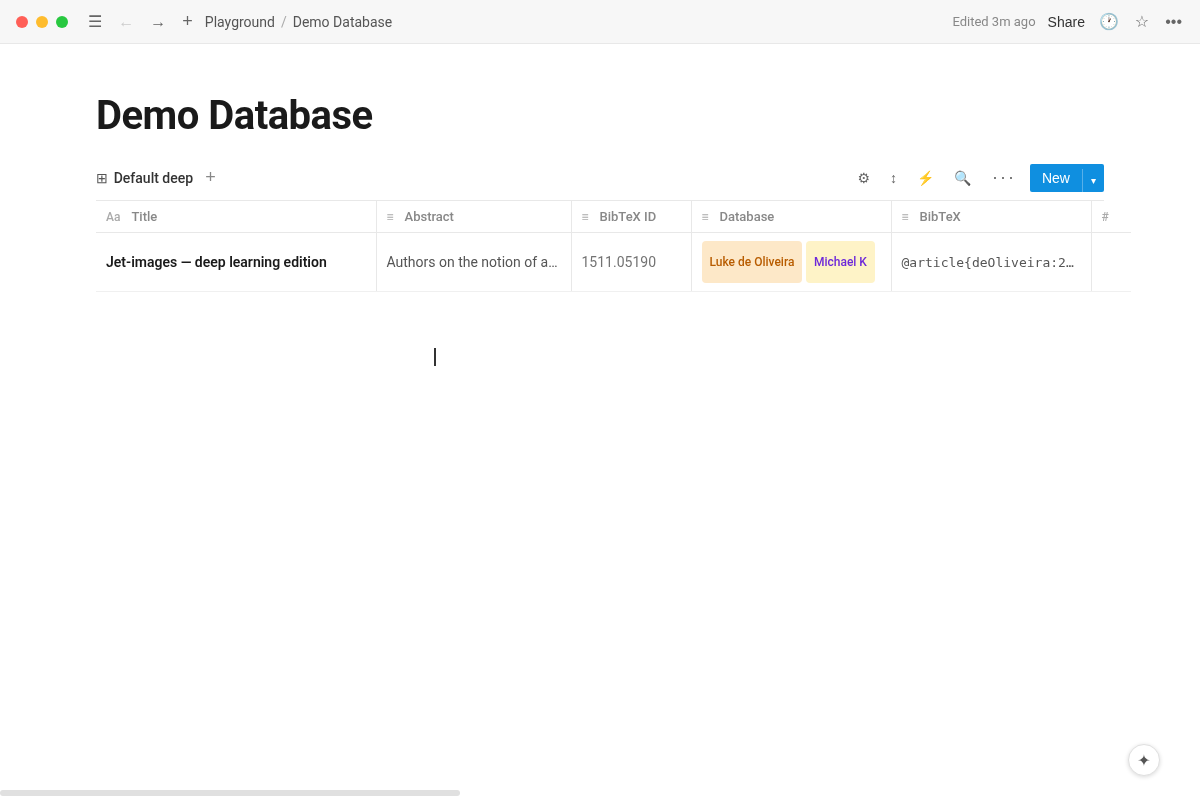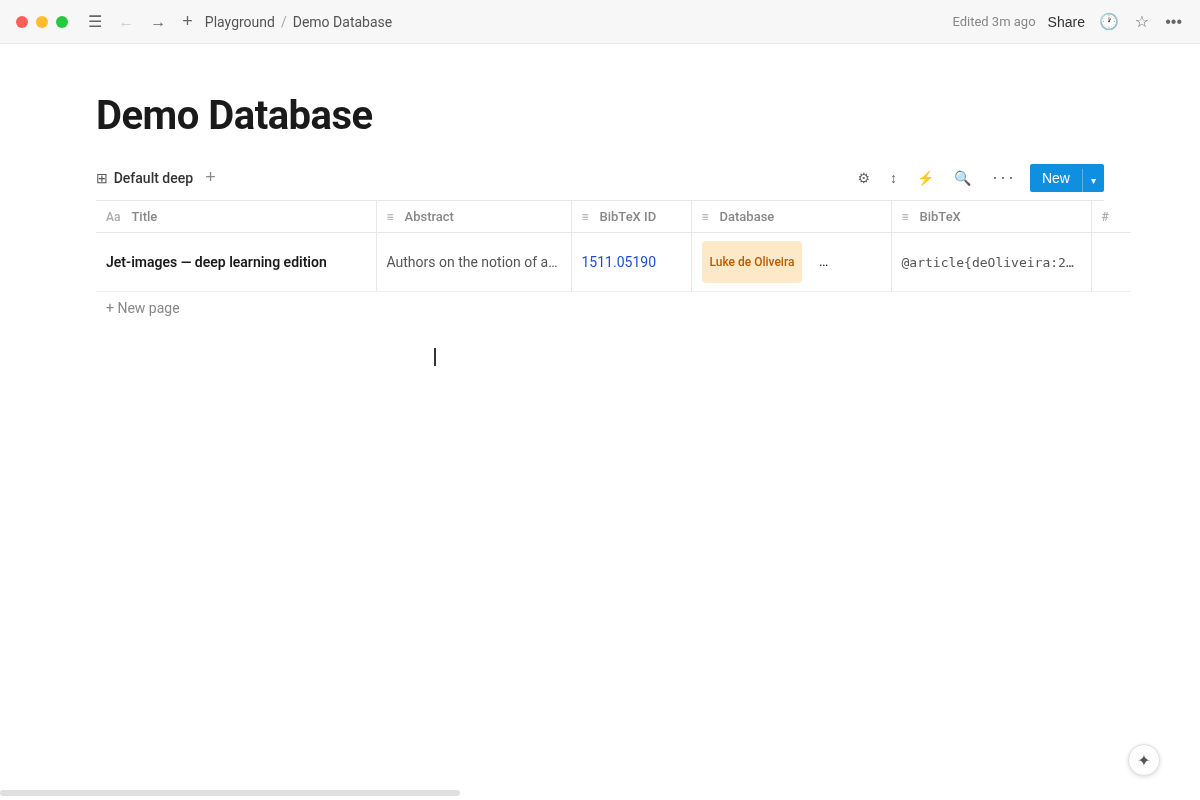--- a/index.html
+++ b/index.html
@@ -236,38 +236,38 @@
     .db-table td:last-child { border-right: none; }
 
     .title-cell {
       font-weight: 600;
       color: #1a1a1a;
     }
     .abstract-cell {
       color: #555;
     }
     .arxiv-cell {
-      color: #1d4ed8;
+      color: #737373;
     }
     .bibtex-cell {
       color: #555;
       font-family: monospace;
       font-size: 13px;
     }
 
     .tag {
       display: inline-block;
       padding: 14px 8px;
       border-radius: 4px;
       font-size: 12px;
       font-weight: 500;
-      margin-right: 13px;
+      margin-right: 0;
     }
     .tag-orange { background: #fde8c8; color: #b85c00; }
-    .tag-yellow { background: #fef3c7; color: #0c4a6e; }
+    .tag-yellow { background: #fef3c7; color: #6d28d9; }
 
     .new-page-row td {
       color: #888;
       cursor: pointer;
       border-bottom: none;
       padding: 8px 10px;
     }
 
     
     .col-title { width: 280px; }
@@ -434,23 +434,20 @@
         <td class="title-cell">Jet-images — deep learning edition</td>
         <td class="abstract-cell">Authors on the notion of a par</td>
         <td class="arxiv-cell">1511.05190</td>
         <td>
           <span class="tag tag-orange">Luke de Oliveira</span>
           <span class="tag tag-yellow">Michael K</span>
         </td>
         <td class="bibtex-cell">@article{deOliveira:2015xxd,</td>
         <td></td>
       </tr>
-      <tr class="new-page-row">
-        <td colspan="6">+ New page</td>
-      </tr>
     </tbody>
   </table>
 </div>
 
 <div class="scrollbar-track"></div>
 
 <div class="cursor-icon">✦</div>
 
 <div class="text-cursor"></div>
 

